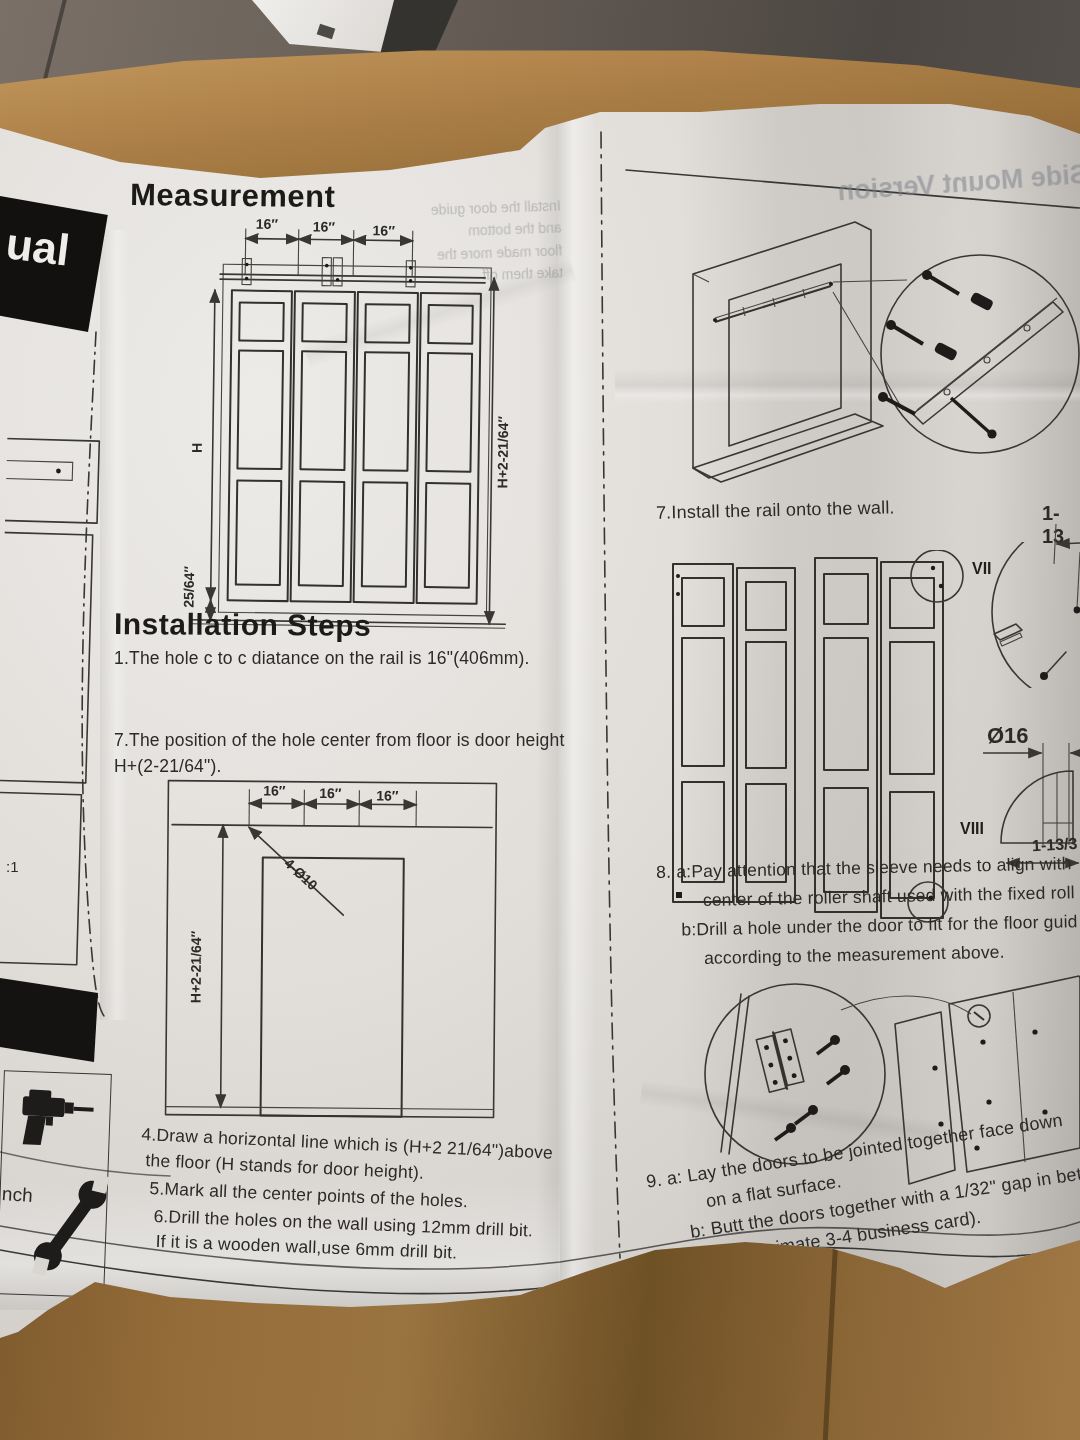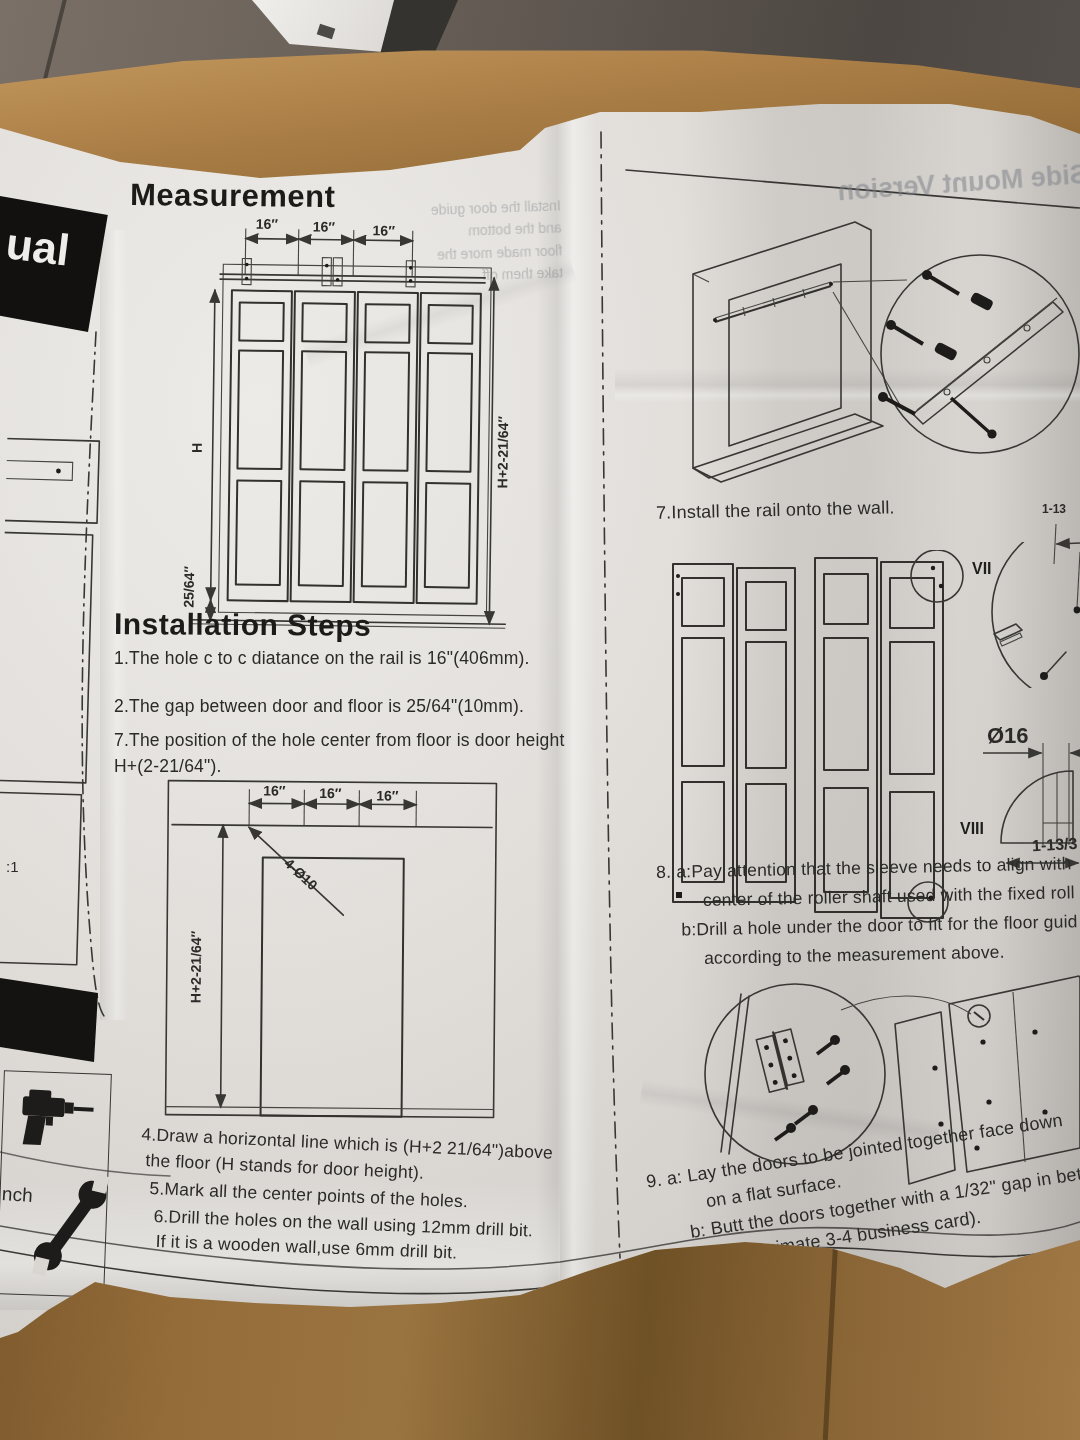--- a/index.html
+++ b/index.html
@@ -171,21 +171,20 @@
         <line class="thin" x1="16" y1="416" x2="330" y2="416"></line>
       <text class="dimlabel" transform="rotate(-90 18 400)" x="18" y="400" text-anchor="start" font-size="12.5">25/64″</text>
 
       <line class="ln" x1="290" y1="66" x2="290" y2="412" marker-start="url(#a1)" marker-end="url(#a1)" transform="translate(24 0)"></line>
       <text class="dimlabel" transform="rotate(-90 330 240)" x="330" y="240" text-anchor="middle" font-size="15">H+2-21/64″</text>
     </svg>
 
     <div class="abs h1" style="left:114px;top:608px;font-size:30px;transform:rotate(.4deg)">Installation Steps</div>
 
     <div class="abs step" style="left:114px;top:648px">1.The hole c to c diatance on the rail is 16"(406mm).</div>
-    <div class="abs step" style="left:114px;top:696px">2.The gap between door and floor is 25/64"(10mm).</div>
     <div class="abs step" style="left:114px;top:730px">7.The position of the hole center from  floor is door height</div>
     <div class="abs step" style="left:114px;top:756px">H+(2-21/64").</div>
 
     <svg class="abs" style="left:145px;top:770px;transform:rotate(.5deg)" width="360" height="358" viewBox="0 0 360 358">
       <defs>
         <marker id="a2" markerWidth="9" markerHeight="7" refX="8" refY="3.5" orient="auto-start-reverse">
           <path d="M0,0 L9,3.5 L0,7 z" fill="#383734"></path>
         </marker>
       </defs>
       <rect class="ln" x="22" y="12" width="328" height="334"></rect>
@@ -286,21 +285,21 @@
         <rect class="fillb" x="290" y="176" width="22" height="11" rx="4" transform="rotate(28 301 181)"></rect>
         <line x1="240" y1="228" x2="270" y2="244" stroke-width="4"></line>
           <circle class="fillb" cx="238" cy="227" r="5"></circle>
         <line x1="306" y1="228" x2="344" y2="262" stroke-width="3.4"></line>
           <circle class="fillb" cx="347" cy="264" r="4.6"></circle>
       </g>
     </svg>
 
     <div class="abs step" style="left:656px;top:500px;font-size:18px;transform:rotate(-1.3deg)">7.Install the rail onto the wall.</div>
 
-    <div class="abs" style="left:1042px;top:502px;font-size:12px;font-weight:bold">1-13</div>
+    <div class="abs" style="left:1042px;top:502px;font-size:20px;font-weight:bold">1-13</div>
     <svg class="abs" style="left:1040px;top:522px" width="40" height="45" viewBox="0 0 40 45">
       <defs>
           <marker id="a4" markerWidth="9" markerHeight="7" refX="8" refY="3.5" orient="auto-start-reverse">
             <path d="M0,0 L9,3.5 L0,7 z" fill="#383734"></path>
           </marker>
         </defs>
       <line class="thin" x1="16" y1="2" x2="14" y2="42"></line>
       <line class="ln" x1="40" y1="21" x2="17" y2="22" marker-end="url(#a4)"></line>
     </svg>
 

